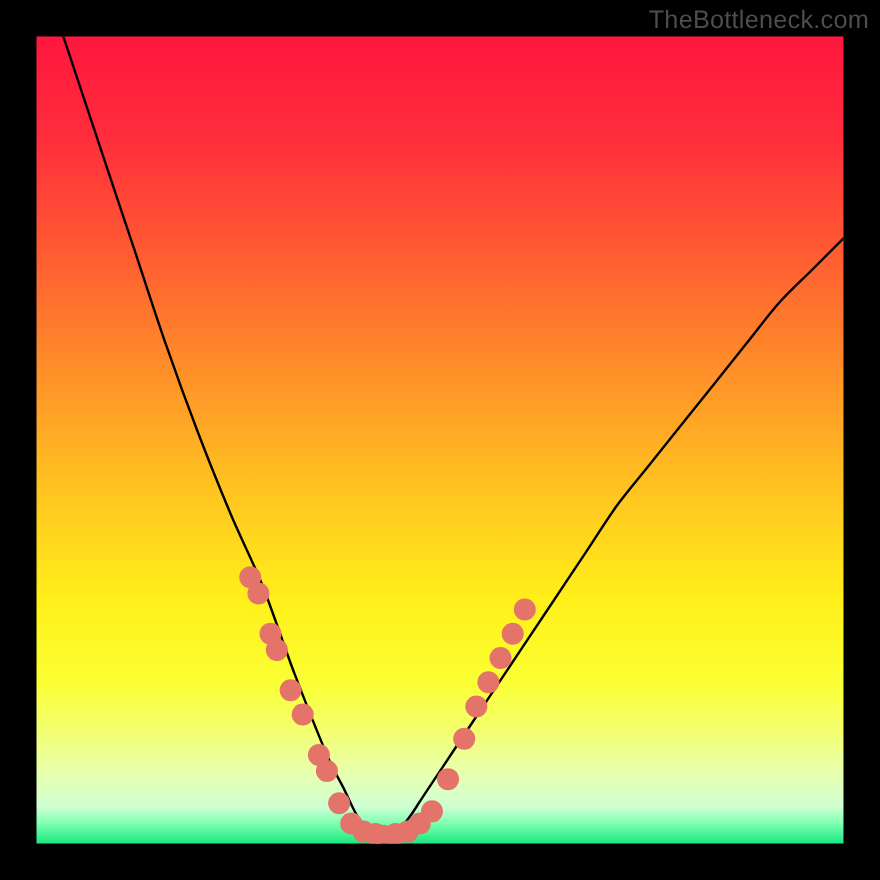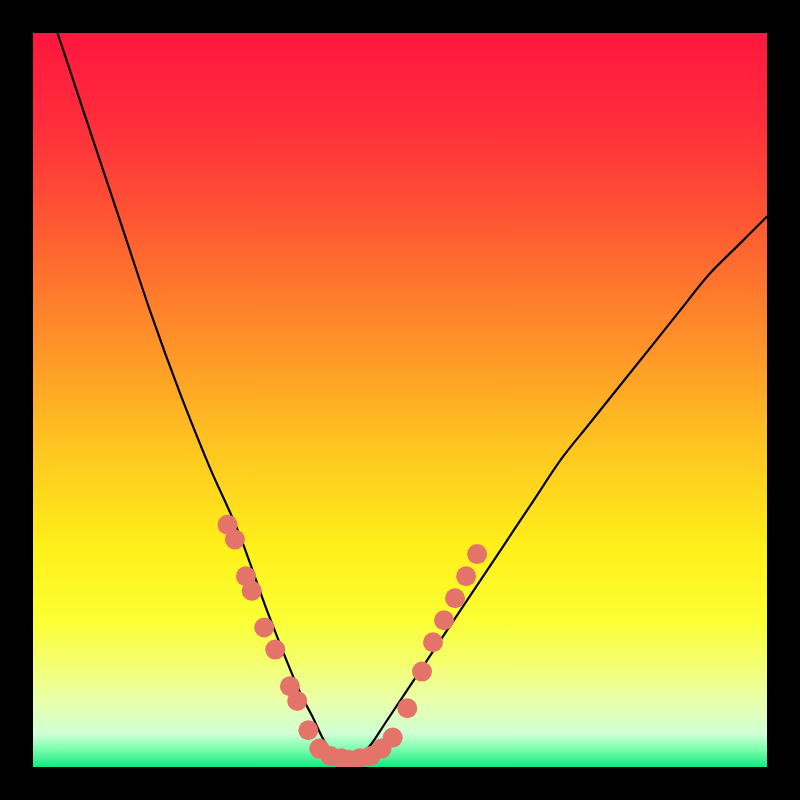--- a/index.html
+++ b/index.html
@@ -36,20 +36,21 @@
     letter-spacing: 0.2px;
     user-select: none;
   }
   svg { display: block; }
 </style>
 </head>
 <body>
 
 <div class="frame">
 
+  <div class="watermark">TheBottleneck.com</div>
 
   <div class="plot">
     <svg id="chart-svg" width="734" height="734" viewBox="0 0 734 734">
       <defs>
         <linearGradient id="bg-grad" x1="0" y1="0" x2="0" y2="1">
             <stop offset="0%" stop-color="#ff173e"></stop>
             <stop offset="12%" stop-color="#ff2c3c"></stop>
             <stop offset="25%" stop-color="#ff5533"></stop>
             <stop offset="40%" stop-color="#ff8a2a"></stop>
             <stop offset="55.00000000000001%" stop-color="#ffc021"></stop>

